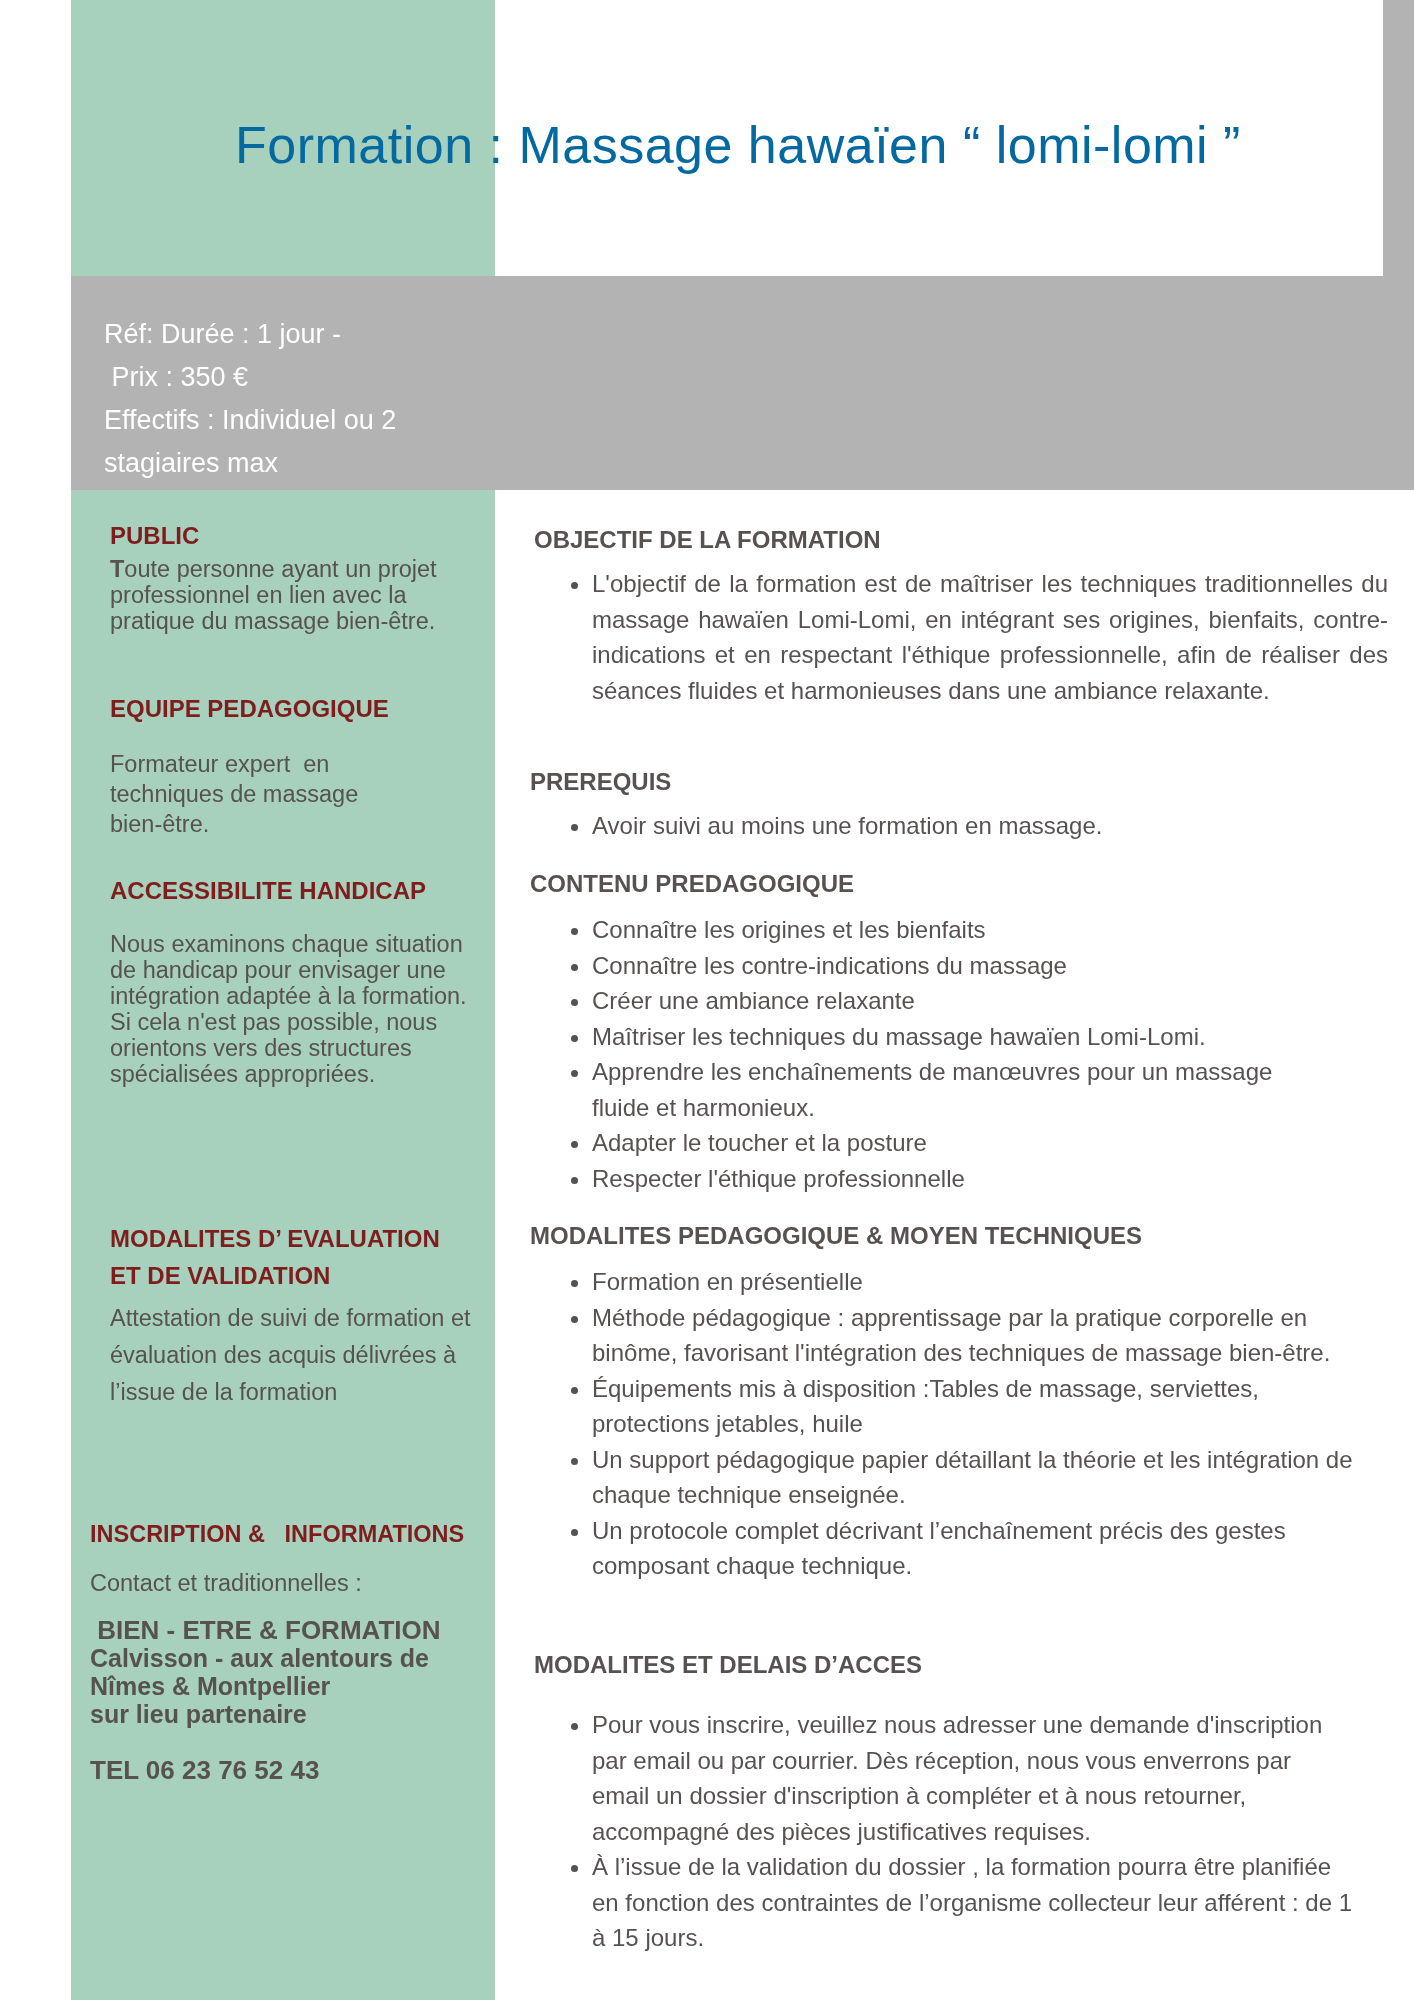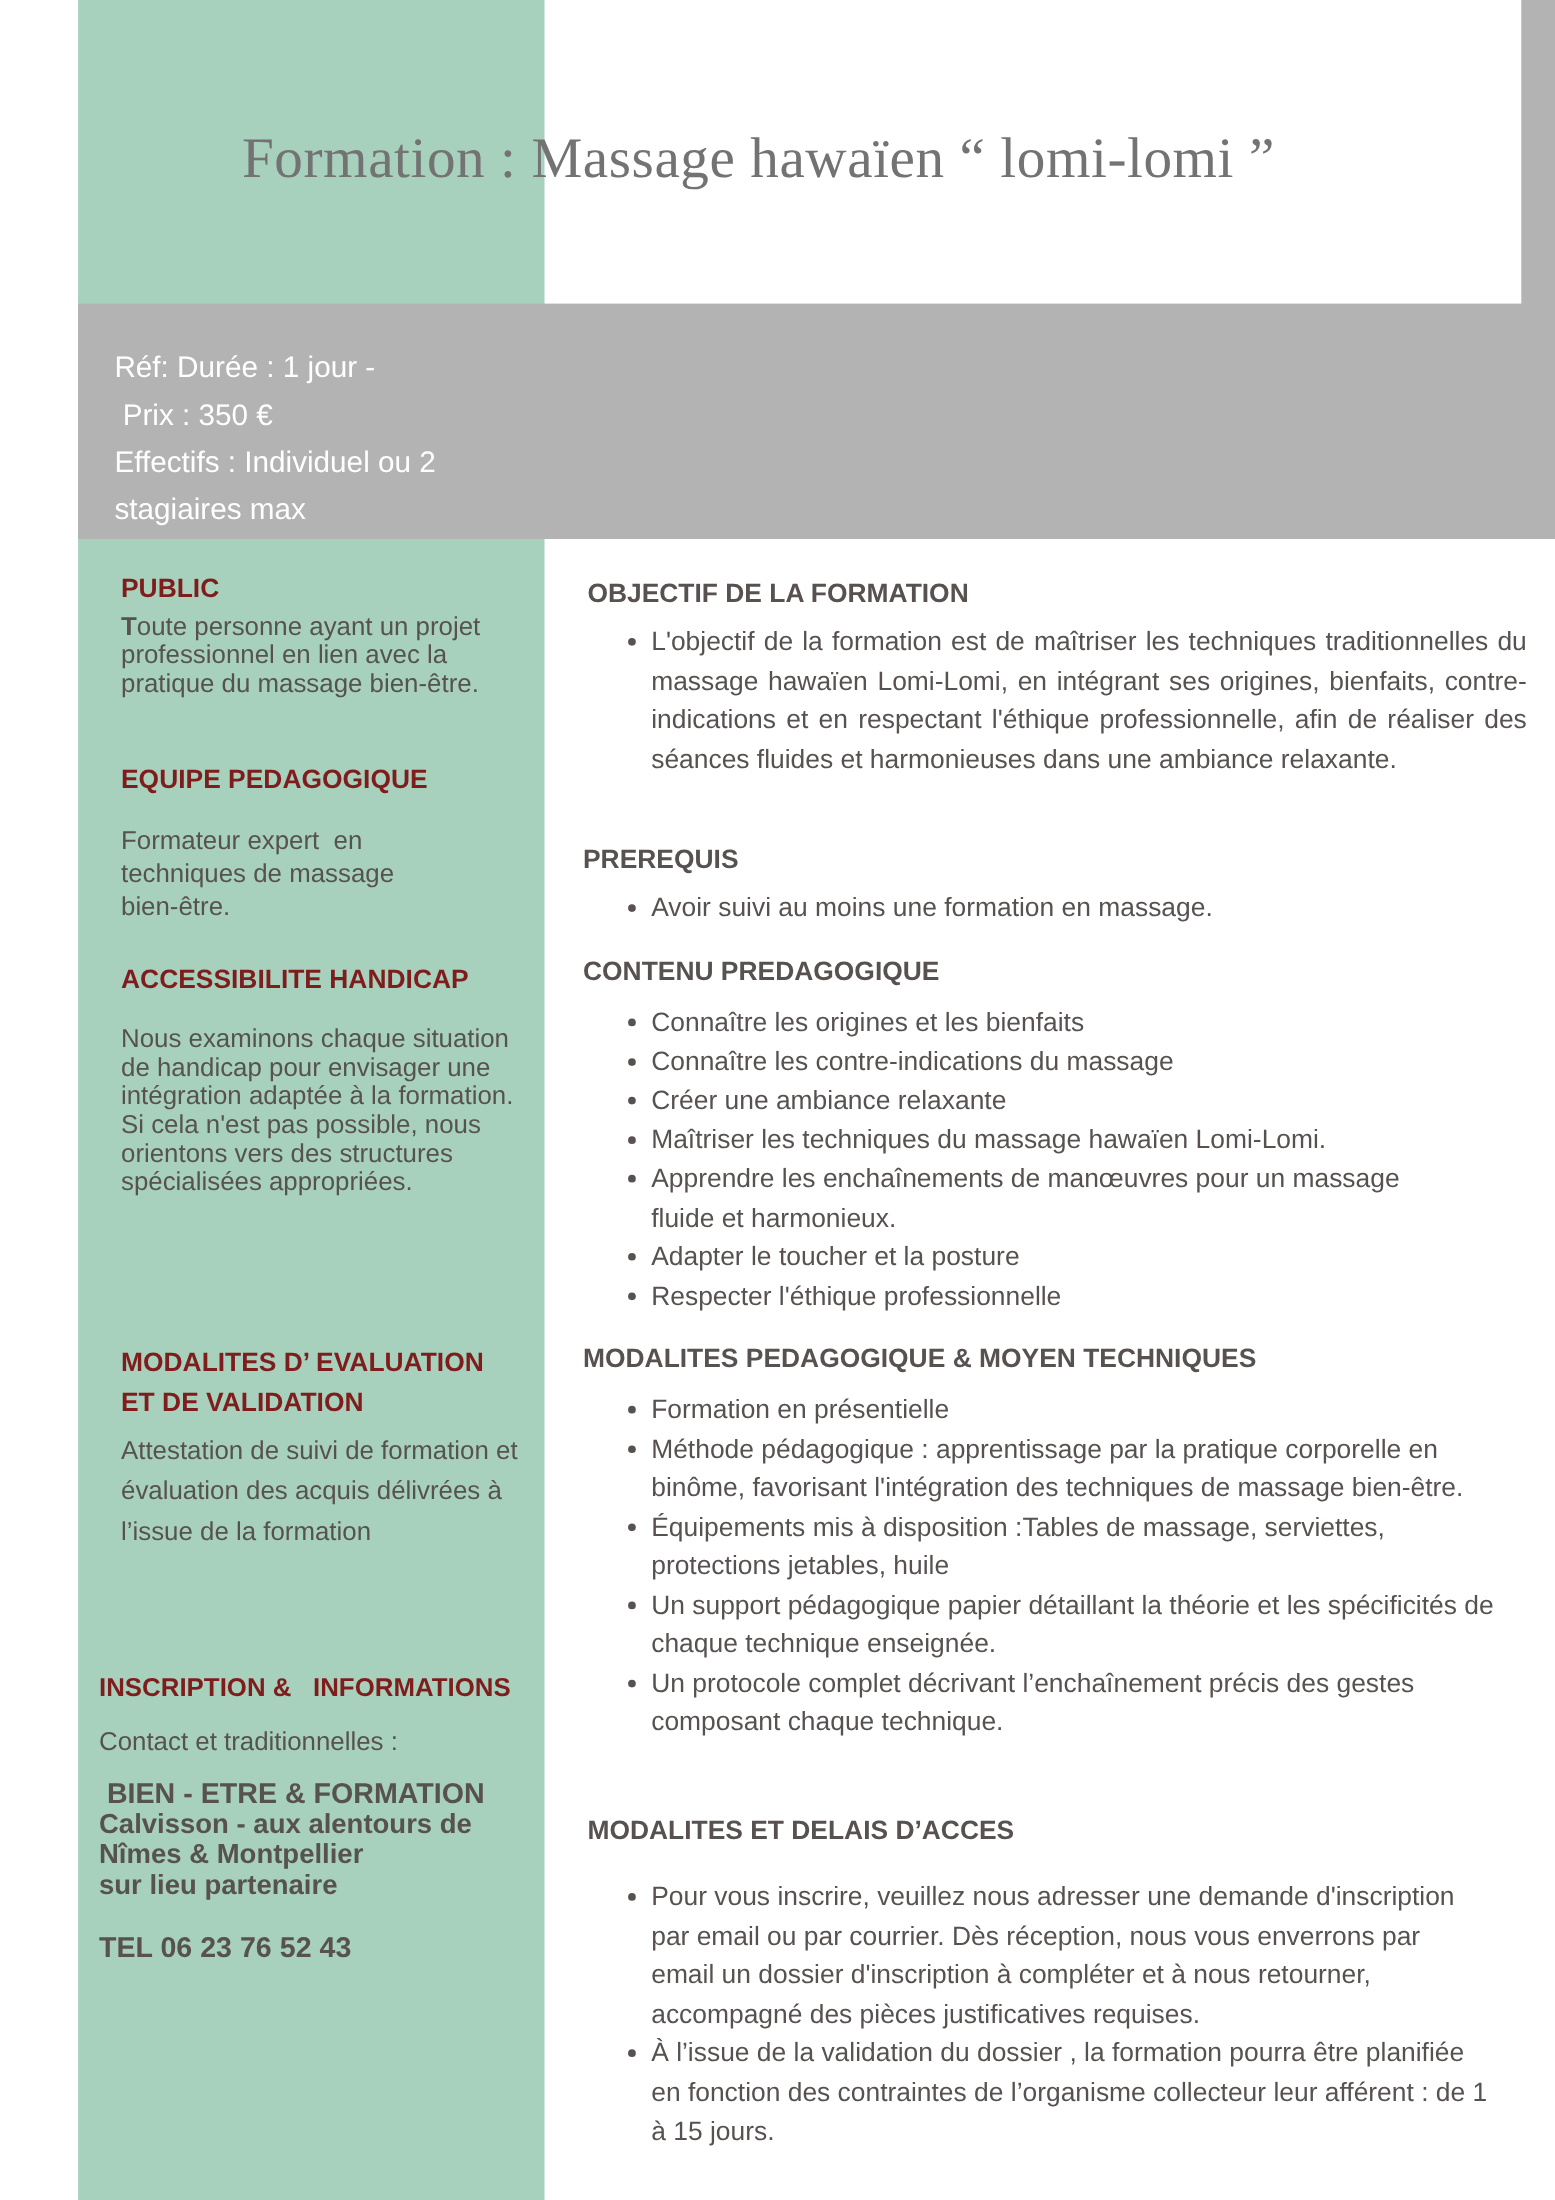--- a/index.html
+++ b/index.html
@@ -6,23 +6,23 @@
   body {
     width: 1414px; height: 2000px; position: relative; overflow: hidden;
     background: #ffffff;
     font-family: "Liberation Sans", "DejaVu Sans", sans-serif;
     color: #575250;
   }
   .green-col { position: absolute; left: 71px; top: 0; width: 424px; height: 2000px; background: #a7d0bd; }
   .right-gray-strip { position: absolute; left: 1383px; top: 0; width: 31px; height: 490px; background: #b3b3b3; }
   .info-band { position: absolute; left: 71px; top: 276px; width: 1343px; height: 214px; background: #b3b3b3; }
   .title {
-    position: absolute; left: 220px; top: 115px; margin: 0;
-    font-family: Liberation Serif, serif;
-    font-size: 52px; font-weight: normal; color: #737373; letter-spacing: 0.5px; white-space: nowrap;
+    position: absolute; left: 235px; top: 115px; margin: 0;
+    font-family: Liberation Sans, sans-serif;
+    font-size: 52px; font-weight: normal; color: #0369a1; letter-spacing: 0.5px; white-space: nowrap;
   }
   .info-text { position: absolute; left: 104px; top: 313px; color: #ffffff; font-size: 27px; line-height: 43px; }
   .info-text div { white-space: pre; }
 
   .left { position: absolute; left: 110px; width: 370px; }
   .lh { font-weight: bold; font-size: 24px; color: #7f1d1d; margin: 0; }
   .lp { font-size: 23.5px; line-height: 26px; margin: 0; }
   .lp b { font-weight: bold; }
 
   .right { position: absolute; left: 530px; width: 830px; }
@@ -112,21 +112,21 @@
     <li>Respecter l'éthique professionnelle</li>
   </ul>
 </div>
 
 <div class="right" style="top:1222px;">
   <h3 class="rh">MODALITES PEDAGOGIQUE &amp; MOYEN TECHNIQUES</h3>
   <ul style="margin-top:14px; padding-left:62px; width:780px;">
     <li>Formation en présentielle</li>
     <li>Méthode pédagogique : apprentissage par la pratique corporelle en binôme, favorisant l'intégration des techniques de massage bien-être.</li>
     <li>Équipements mis à disposition :Tables de massage, serviettes, protections jetables, huile</li>
-    <li>Un support pédagogique papier   détaillant la théorie et les spécificités de chaque technique enseignée.</li>
+    <li>Un support pédagogique papier   détaillant la théorie et les intégration de chaque technique enseignée.</li>
     <li>Un protocole complet décrivant l’enchaînement précis des gestes composant chaque technique.</li>
   </ul>
 </div>
 
 <div class="right" style="top:1651px; left:534px;">
   <h3 class="rh">MODALITES ET DELAIS D’ACCES</h3>
   <ul style="margin-top:28px; padding-left:58px; width:760px;">
     <li>Pour vous inscrire, veuillez nous adresser une demande d'inscription par email ou par courrier. Dès réception, nous vous enverrons par email un dossier d'inscription à compléter et à nous retourner, accompagné des pièces justificatives requises.</li>
     <li>À l’issue de la validation du dossier , la formation pourra être planifiée en fonction des contraintes de l’organisme collecteur leur afférent : de 1 à 15 jours.</li>
   </ul>

